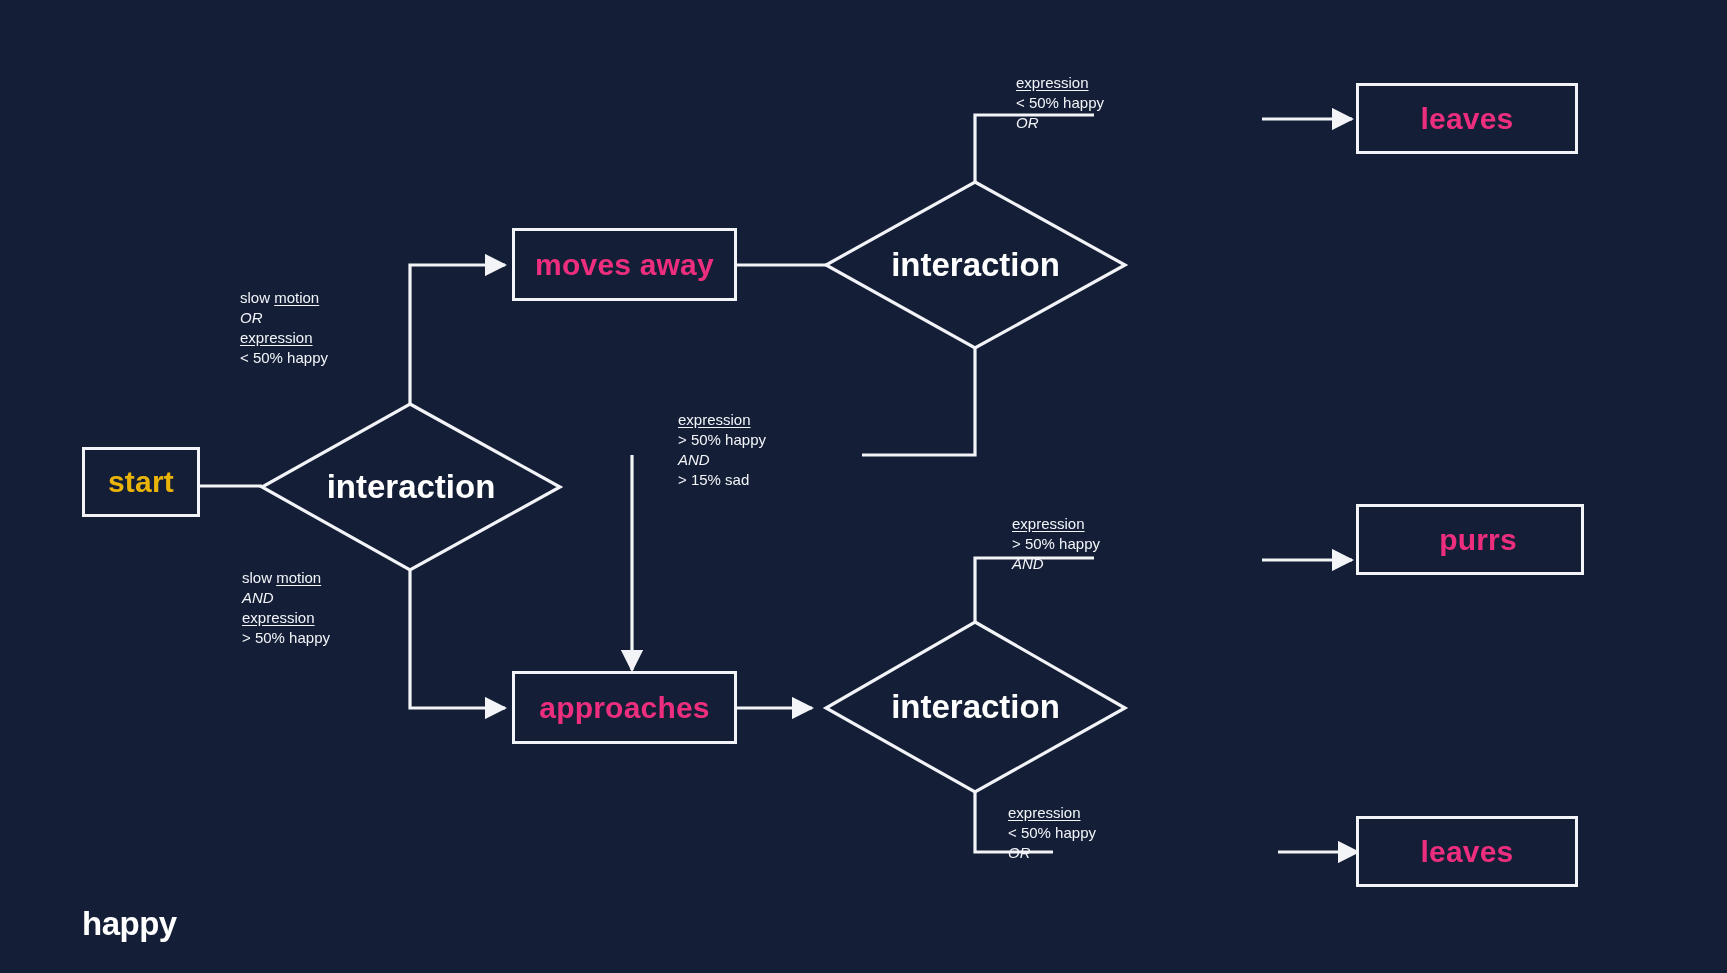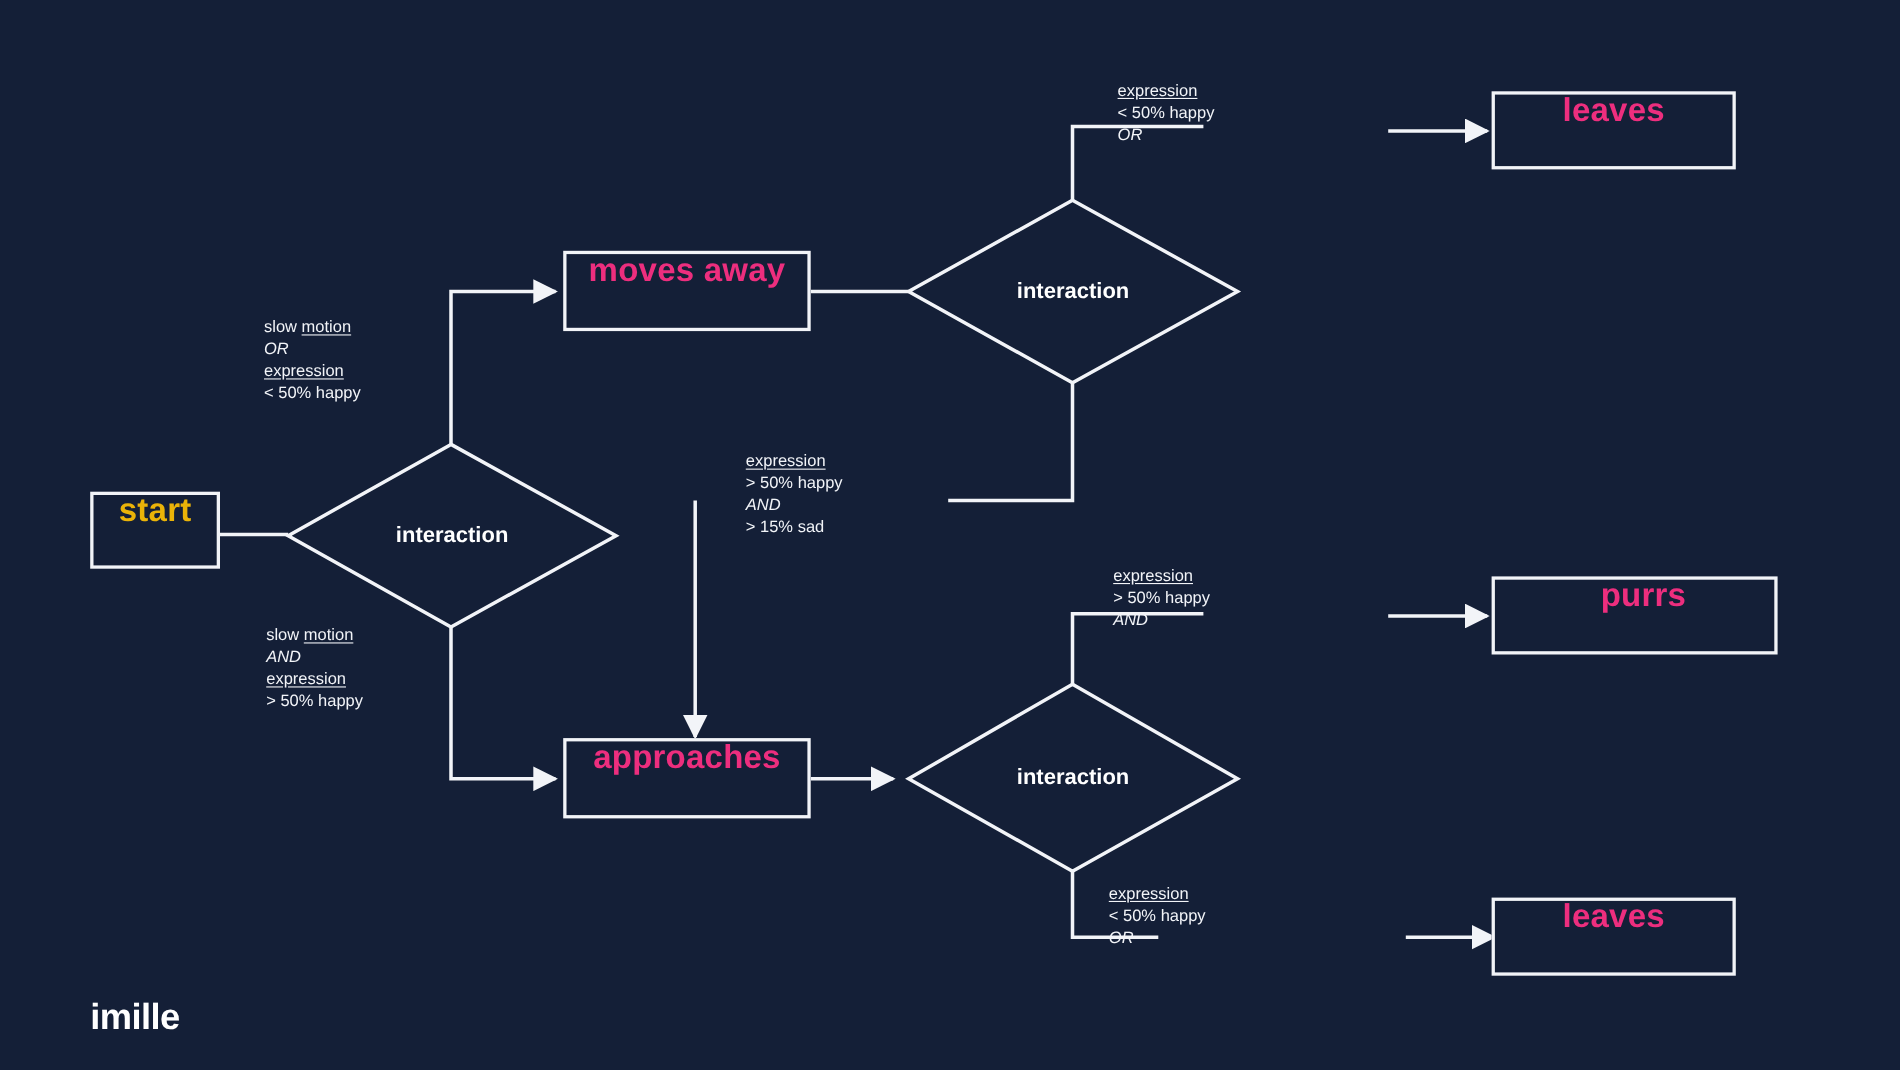--- a/index.html
+++ b/index.html
@@ -26,21 +26,21 @@
     height: 973px;
   }
 
   
   .node-box {
     position: absolute;
     box-sizing: border-box;
     border: 3px solid #f2f4f8;
     background: #141f37;
     display: flex;
-    align-items: flex-start;
+    align-items: center;
     justify-content: center;
     text-align: center;
   }
   .node-box .node-label {
     font-weight: bold;
     letter-spacing: 0.2px;
     line-height: 1;
   }
   .node-start .node-label {
     color: #eab308;
@@ -59,21 +59,21 @@
   .node-diamond {
     position: absolute;
     display: flex;
     align-items: center;
     justify-content: center;
   }
   .node-diamond .diamond-label {
     position: relative;
     z-index: 2;
     color: #ffffff;
-    font-size: 20px;
+    font-size: 33px;
     font-weight: bold;
     white-space: nowrap;
   }
 
   
   .edge-label {
     position: absolute;
     color: #f2f4f8;
     font-size: 15px;
     line-height: 1.33;
@@ -163,21 +163,21 @@
   </div>
 
   <div class="node-diamond" style="left:826px; top:622px; width:299px; height:170px;">
     <span class="diamond-label">interaction</span>
   </div>
 
   <div class="node-box node-terminal" style="left:1356px; top:83px; width:222px; height:71px;">
     <span class="node-label">leaves</span>
   </div>
 
-  <div class="node-box node-terminal" style="left:1356px; top:524px; width:260px; height:71px;padding-left:16px;">
+  <div class="node-box node-terminal" style="left:1356px; top:504px; width:228px; height:71px;padding-left:16px;">
     <span class="node-label">purrs</span>
   </div>
 
   <div class="node-box node-terminal" style="left:1356px; top:816px; width:222px; height:71px;">
     <span class="node-label">leaves</span>
   </div>
 
   <div class="edge-label" style="left:240px; top:288px; width:180px;">
     <span class="ln"><span>slow</span> <span class="u">motion</span></span>
     <span class="ln op">OR</span>
@@ -210,15 +210,15 @@
     <span class="ln">&gt; 50% happy</span>
     <span class="ln op">AND</span>
   </div>
 
   <div class="edge-label" style="left:1008px; top:803px; width:262px;">
     <span class="ln u">expression</span>
     <span class="ln">&lt; 50% happy</span>
     <span class="ln op">OR</span>
   </div>
 
-  <div class="brand" style="left:82px; top:905px;">imille</div>
+  <div class="brand" style="left:82px; top:905px;">happy</div>
 
 </div>
 
 </body></html>

